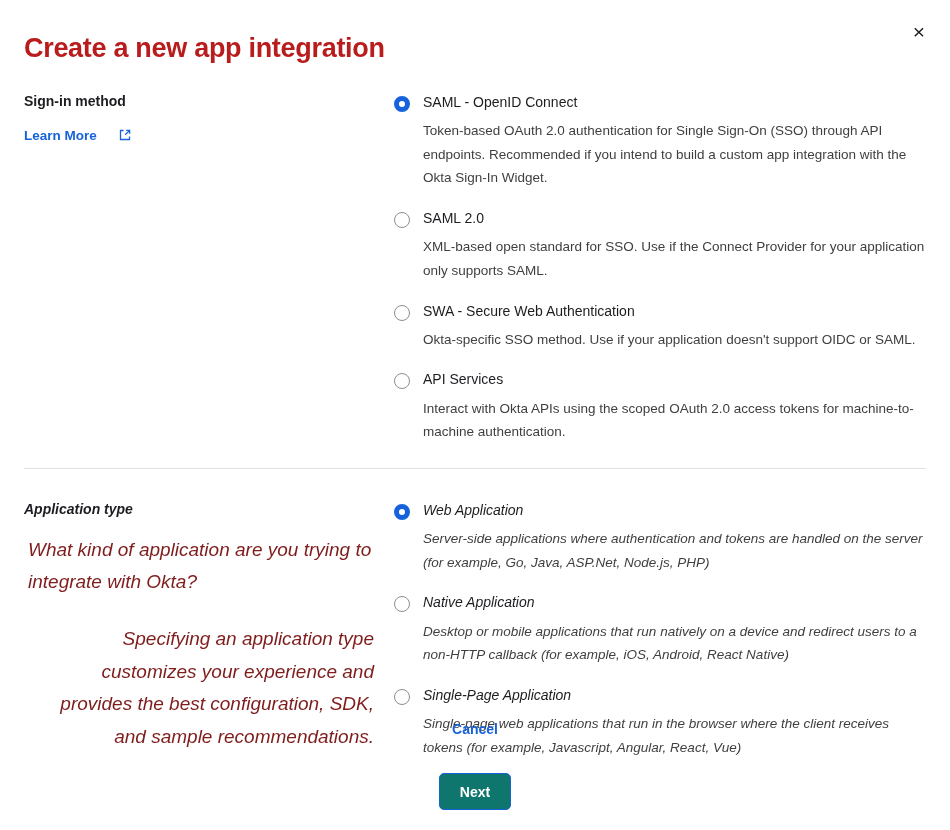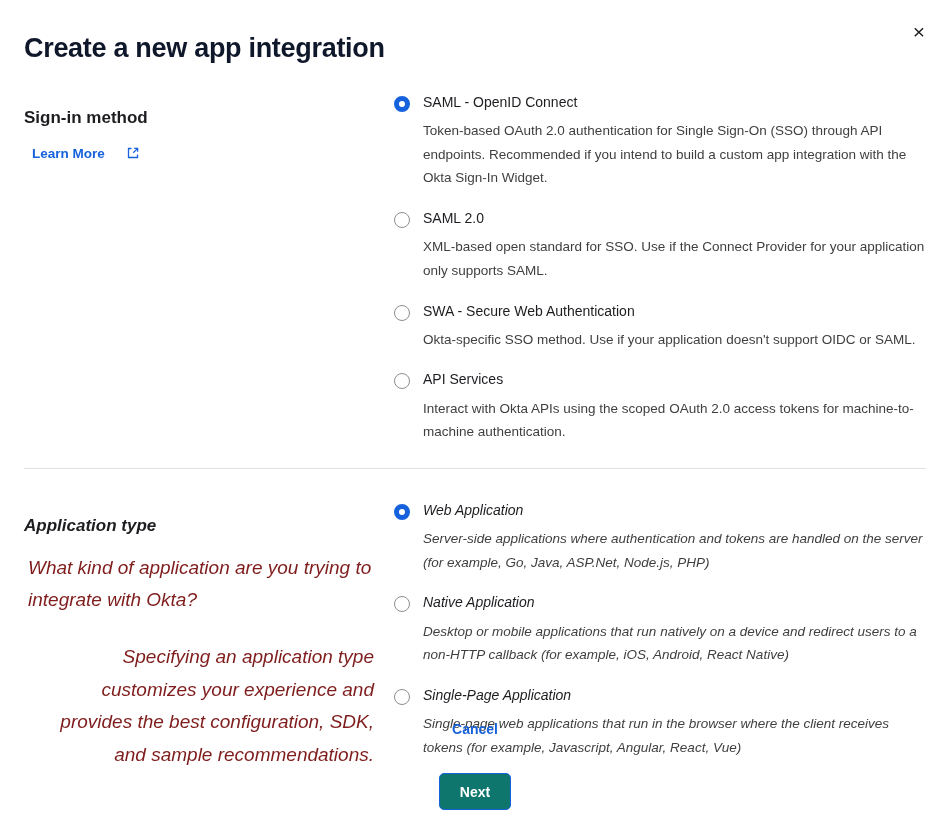--- a/index.html
+++ b/index.html
@@ -38,51 +38,50 @@
     align-items: center;
     justify-content: center;
   }
   .dialog-title {
     position: absolute;
     top: 33px;
     left: 24px;
     font-size: 27px;
     font-weight: bold;
     letter-spacing: -0.3px;
-    color: #0f172a;
+    color: #b91c1c;
     margin: 0;
   }
   .section {
     position: absolute;
     left: 24px;
     width: 902px;
     display: flex;
   }
   .section-left {
     width: 370px;
     box-sizing: border-box;
     padding-right: 20px;
   }
   .section-label {
-    font-size: 17px;
-    font-weight: bold;
-    color: #1d1d21;
-    margin: 14px 0 14px 0;
+    font-size: 14px;
+    font-weight: bold;
+    color: #1d1d21;
+    margin: 0 0 14px 0;
     line-height: 1.4;
   }
   .learn-more {
     font-size: 13.5px;
     color: #1662dd;
     font-weight: bold;
     text-decoration: none;
     display: inline-flex;
     align-items: center;
     gap: 22px;
     cursor: pointer;
-    margin-left: 8px;
   }
   .learn-more svg { display: block; }
   .helper-text {
     font-size: 19px;
     color: #7f1d1d;
     line-height: 1.72;
     margin: 0 0 24px 4px;
     max-width: 348px;
   }
   .helper-text:last-child { margin-bottom: 0; text-align: right; }

